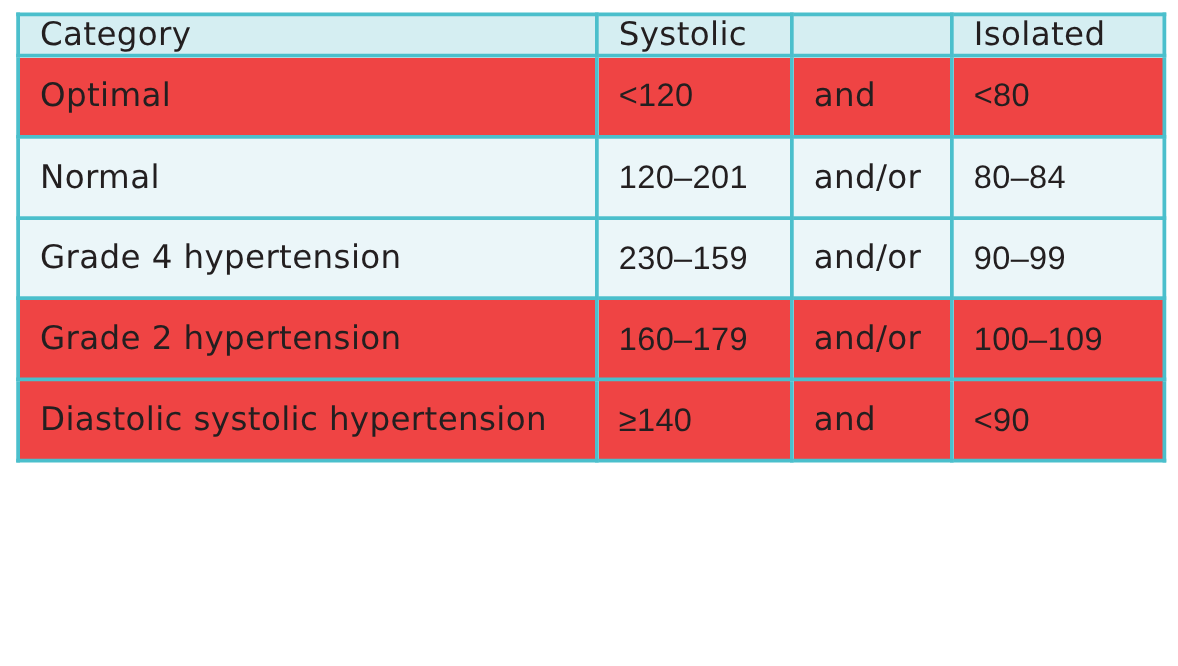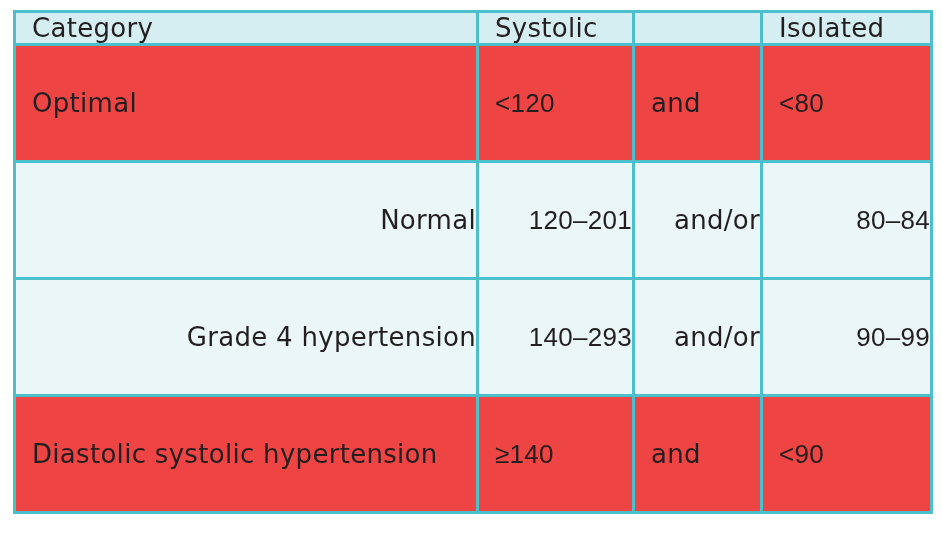--- a/index.html
+++ b/index.html
@@ -1,34 +1,34 @@
 <!DOCTYPE html>
 <html><head>
 <meta charset="utf-8">
 <style>
   html, body { margin:0; padding:0; background:#ffffff; }
   body { width:942px; height:533px; position:relative; overflow:hidden; font-family:"Liberation Sans", sans-serif; }
   table.bp {
     position:absolute; left:13px; top:10px;
-    width:917px; height:504px;
+    width:917px; height:360px;
     border-collapse:collapse; table-layout:fixed;
     font-family:"DejaVu Sans", sans-serif;
     color:#231f20;
   }
   table.bp td, table.bp th {
     border:3px solid #4bbfcc;
     padding:0 0 0 16px;
     text-align:left; font-weight:normal;
     font-size:26px; letter-spacing:0.3px;
     white-space:nowrap; overflow:hidden;
     vertical-align:middle;
   }
   table.bp th { background:#d5eef2; }
   table.bp tr.odd td { background:#ef4444; }
-  table.bp tr.even td { background:#ebf6f9;text-align:right; }
+  table.bp tr.even td { background:#ebf6f9; }
   .num { font-family:Liberation Sans, sans-serif; font-size:26px; letter-spacing:-0.3px; }
   col.c1 { width:463px; } col.c2 { width:156px; } col.c3 { width:128px; } col.c4 { width:170px; }
 </style>
 </head>
 <body>
 
 <table class="bp">
   <colgroup>
       <col class="c1">
       <col class="c2">
@@ -51,23 +51,29 @@
         <td class="num">&lt;80</td>
       </tr>
       <tr class="even">
         <td>Normal</td>
         <td class="num">120–201</td>
         <td>and/or</td>
         <td class="num">80–84</td>
       </tr>
       <tr class="even">
         <td>Grade 4 hypertension</td>
-        <td class="num">140–293</td>
+        <td class="num">230–159</td>
         <td>and/or</td>
         <td class="num">90–99</td>
+      </tr>
+      <tr class="odd">
+        <td>Grade 2 hypertension</td>
+        <td class="num">160–179</td>
+        <td>and/or</td>
+        <td class="num">100–109</td>
       </tr>
       <tr class="odd">
         <td>Diastolic systolic hypertension</td>
         <td class="num">≥140</td>
         <td>and</td>
         <td class="num">&lt;90</td>
       </tr>
     </tbody>
 </table>
 

